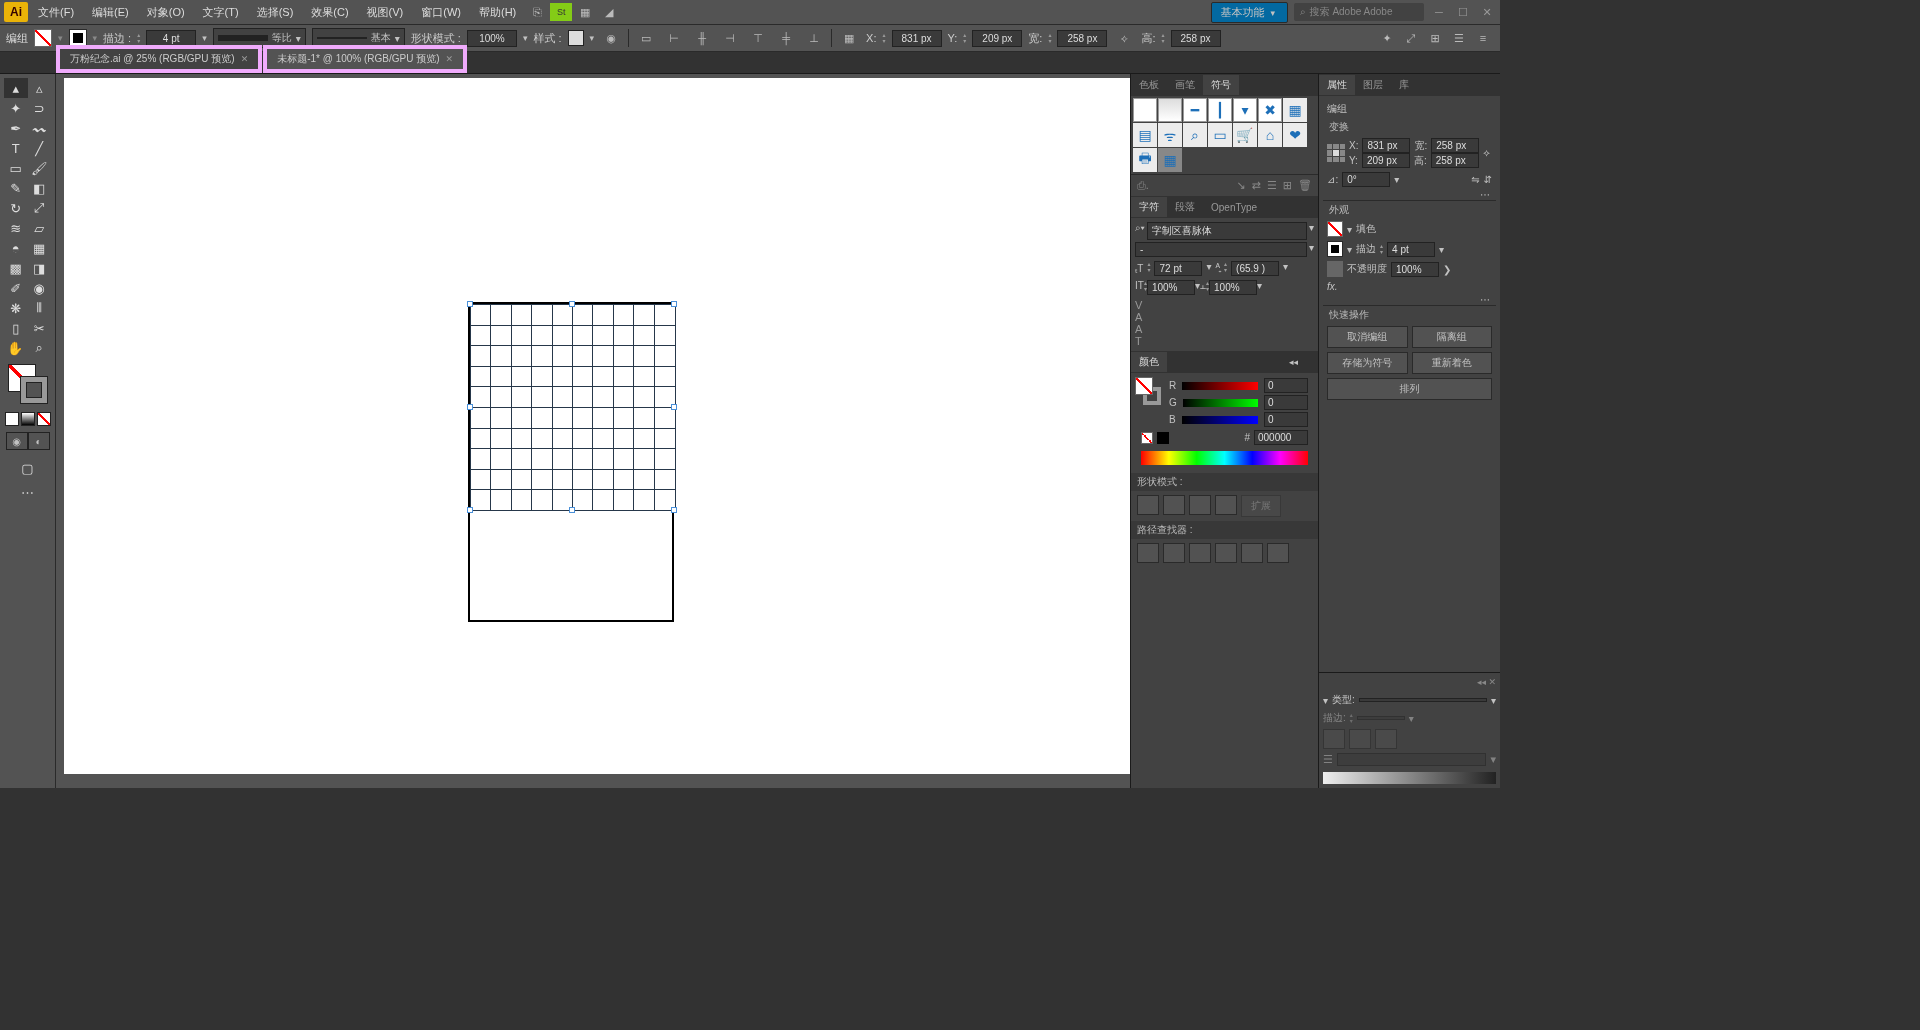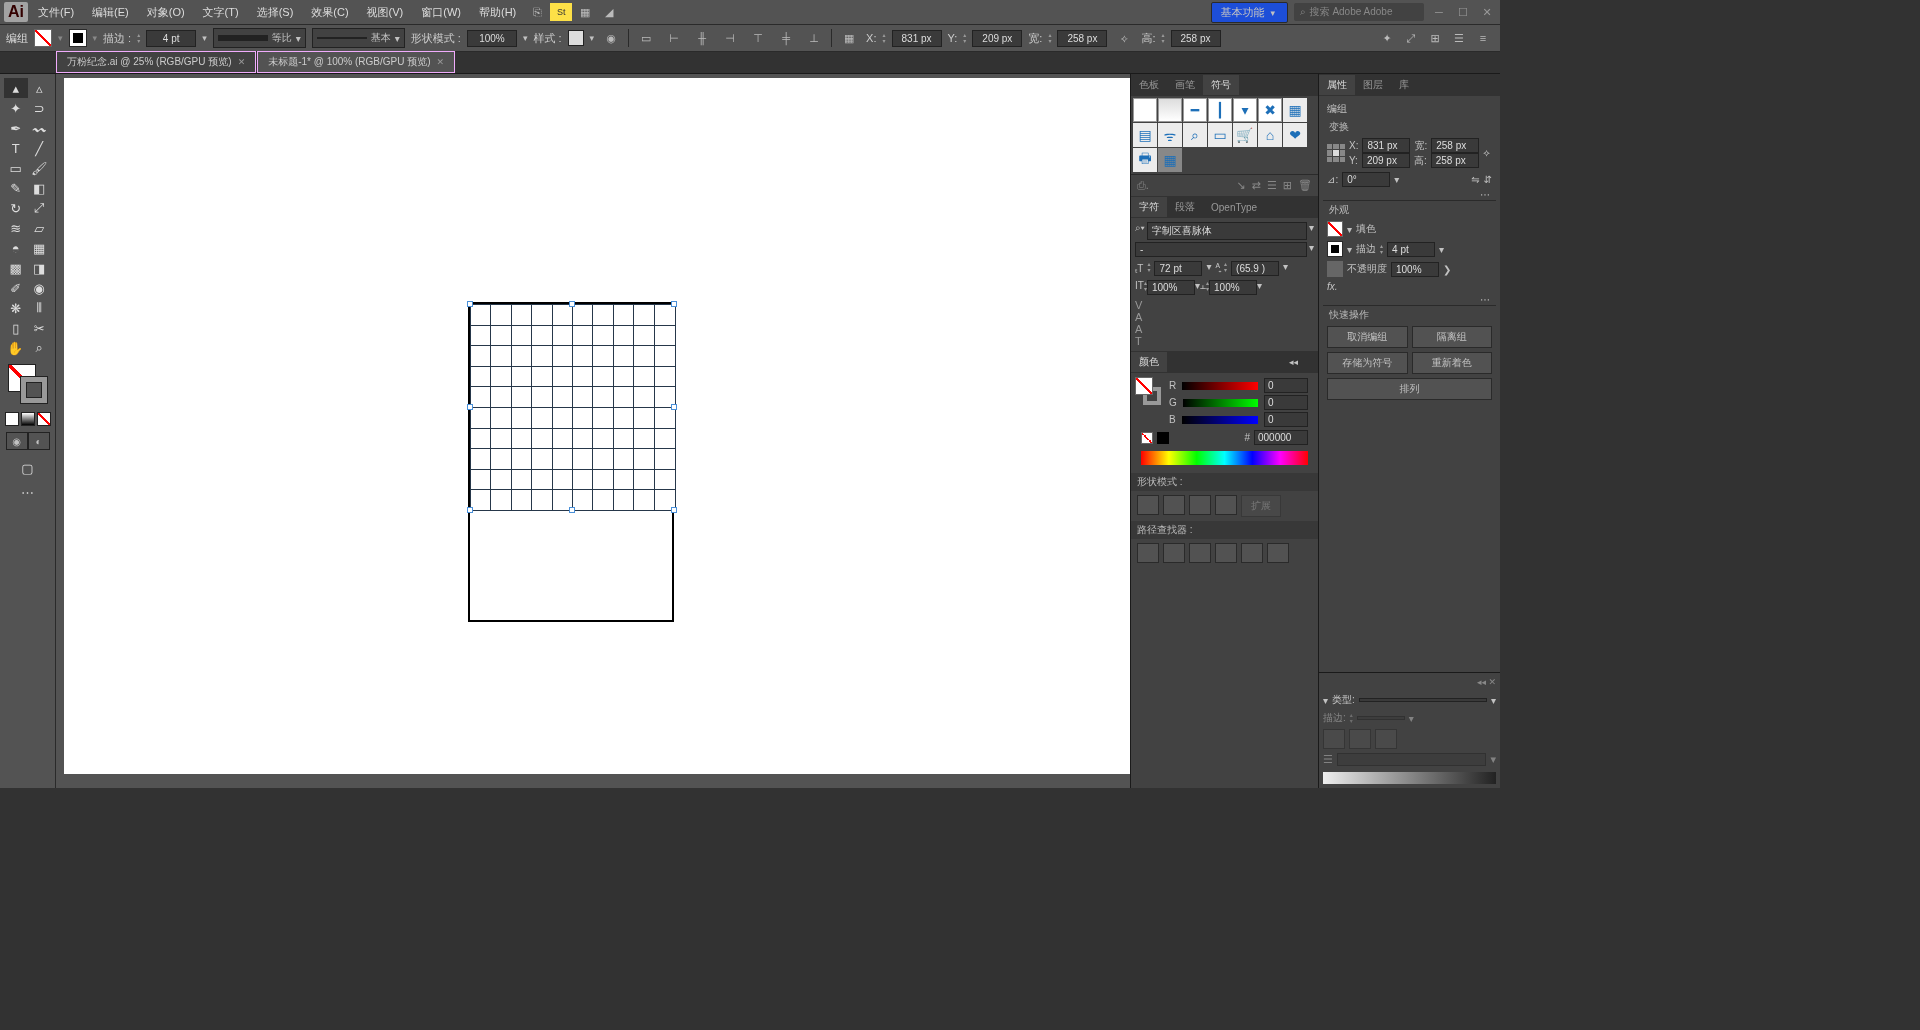--- a/index.html
+++ b/index.html
@@ -1,40 +1,40 @@
 <!DOCTYPE html>
 <html><head>
 <meta charset="utf-8">
 <style>
 * { margin: 0; padding: 0; box-sizing: border-box; user-select: none; }
 body { font-family: "Microsoft YaHei", Arial, sans-serif; font-size: 11px; background: #323232; color: #c2c2c2; width: 1500px; height: 810px; overflow: hidden; position: relative; }
 .menubar { height: 24px; background: #535353; display: flex; align-items: center; padding: 0 4px; gap: 2px; }
-.ai-logo { width: 24px; height: 20px; background: #a3a3a3; color: #330000; font-weight: bold; display: flex; align-items: center; justify-content: center; border-radius: 2px; font-size: 16px; }
+.ai-logo { width: 24px; height: 20px; background: #eab308; color: #330000; font-weight: bold; display: flex; align-items: center; justify-content: center; border-radius: 2px; font-size: 12px; }
 .menu-item { padding: 3px 8px; color: #ddd; cursor: pointer; }
 .tb-icon { width: 22px; height: 18px; display: flex; align-items: center; justify-content: center; color: #bbb; }
 .menubar-right { margin-left: auto; display: flex; align-items: center; gap: 6px; }
-.workspace-dd { background: #1d4ed8; padding: 2px 12px 2px 8px; border-radius: 2px; font-size: 11px; position: relative; border: 1px solid #2a2a2a; }
+.workspace-dd { background: #0369a1; padding: 2px 12px 2px 8px; border-radius: 2px; font-size: 11px; position: relative; border: 1px solid #2a2a2a; }
 .workspace-dd::after { content: "▾"; margin-left: 6px; font-size: 9px; }
 .search-stock { background: #424242; padding: 2px 6px; border-radius: 2px; width: 130px; font-size: 10px; color: #888; display: flex; align-items: center; gap: 4px; }
 .win-btn { width: 18px; height: 14px; display: flex; align-items: center; justify-content: center; color: #999; }
 
 .controlbar { height: 28px; background: #535353; border-top: 1px solid #2a2a2a; border-bottom: 1px solid #2a2a2a; display: flex; align-items: center; padding: 0 6px; gap: 6px; }
 .cb-label { color: #ddd; font-size: 11px; }
 .swatch-none { width: 18px; height: 18px; background: white; position: relative; border: 1px solid #666; }
 .swatch-none::after { content: ""; position: absolute; left: 0; top: 0; width: 100%; height: 100%; background: linear-gradient(to top right, transparent 45%, red 45%, red 55%, transparent 55%); }
 .stroke-sw { width: 18px; height: 18px; background: #fff; display: flex; align-items: center; justify-content: center; border: 1px solid #2a2a2a; }
 .stroke-sw-inner { width: 10px; height: 10px; background: #000; }
 .cb-lbl { font-size: 11px; color: #ccc; }
 .cb-input { background: #3a3a3a; border: 1px solid #222; color: #ddd; padding: 2px 4px; font-size: 10px; width: 50px; text-align: center; }
 .cb-dd { background: #424242; border: 1px solid #222; padding: 2px 4px; min-width: 60px; font-size: 10px; display: flex; align-items: center; gap: 4px; }
 .stroke-prev { width: 50px; height: 6px; background: #222; }
 .opt-icons { display: flex; gap: 2px; margin-left: auto;}
 
 .tabbar { height: 22px; background: #323232; display: flex; align-items: flex-end; padding-left: 56px; border-bottom: 1px solid #1a1a1a; }
-.doctab { background: #424242; padding: 3px 10px; font-size: 10px; color: #ccc; display: flex; align-items: center; gap: 6px; border: 1px solid #f0abfc; margin-right: 1px; }
+.doctab { background: #424242; padding: 3px 10px; font-size: 10px; color: #ccc; display: flex; align-items: center; gap: 6px; border: 4px solid #f0abfc; margin-right: 1px; }
 .doctab.active { background: #535353; }
 .doctab .x { font-size: 9px; color: #999; }
 
 .workarea { position: absolute; top: 74px; left: 0; right: 0; bottom: 22px; display: flex; }
 .toolbox { width: 56px; background: #535353; display: flex; flex-direction: column; padding: 4px 4px; gap: 0; border-right: 1px solid #2a2a2a; }
 .toolrow { display: flex; }
 .tool { width: 24px; height: 20px; display: flex; align-items: center; justify-content: center; color: #ddd; font-size: 13px; cursor: pointer; }
 .tool.active { background: #323232; }
 .fillstroke { width: 44px; height: 44px; position: relative; margin: 4px auto; }
 .fs-fill { position: absolute; left: 2px; top: 2px; width: 28px; height: 28px; background: #fff; border: 1px solid #222; }
@@ -93,21 +93,21 @@
   <div class="menu-item">文件(F)</div>
   <div class="menu-item">编辑(E)</div>
   <div class="menu-item">对象(O)</div>
   <div class="menu-item">文字(T)</div>
   <div class="menu-item">选择(S)</div>
   <div class="menu-item">效果(C)</div>
   <div class="menu-item">视图(V)</div>
   <div class="menu-item">窗口(W)</div>
   <div class="menu-item">帮助(H)</div>
   <div class="tb-icon">⎘</div>
-  <div class="tb-icon" style="background:#fde047;color:#333;font-size:9px;padding:1px 2px;">St</div>
+  <div class="tb-icon" style="background:#84cc16;color:#333;font-size:9px;padding:1px 2px;">St</div>
   <div class="tb-icon">▦</div>
   <div class="tb-icon">◢</div>
   <div class="menubar-right">
     <div class="workspace-dd">基本功能</div>
     <div class="search-stock">
         <span>⌕</span>
         <span>搜索 Adobe Adobe</span>
       </div>
     <div class="win-btn">─</div>
     <div class="win-btn">☐</div>

